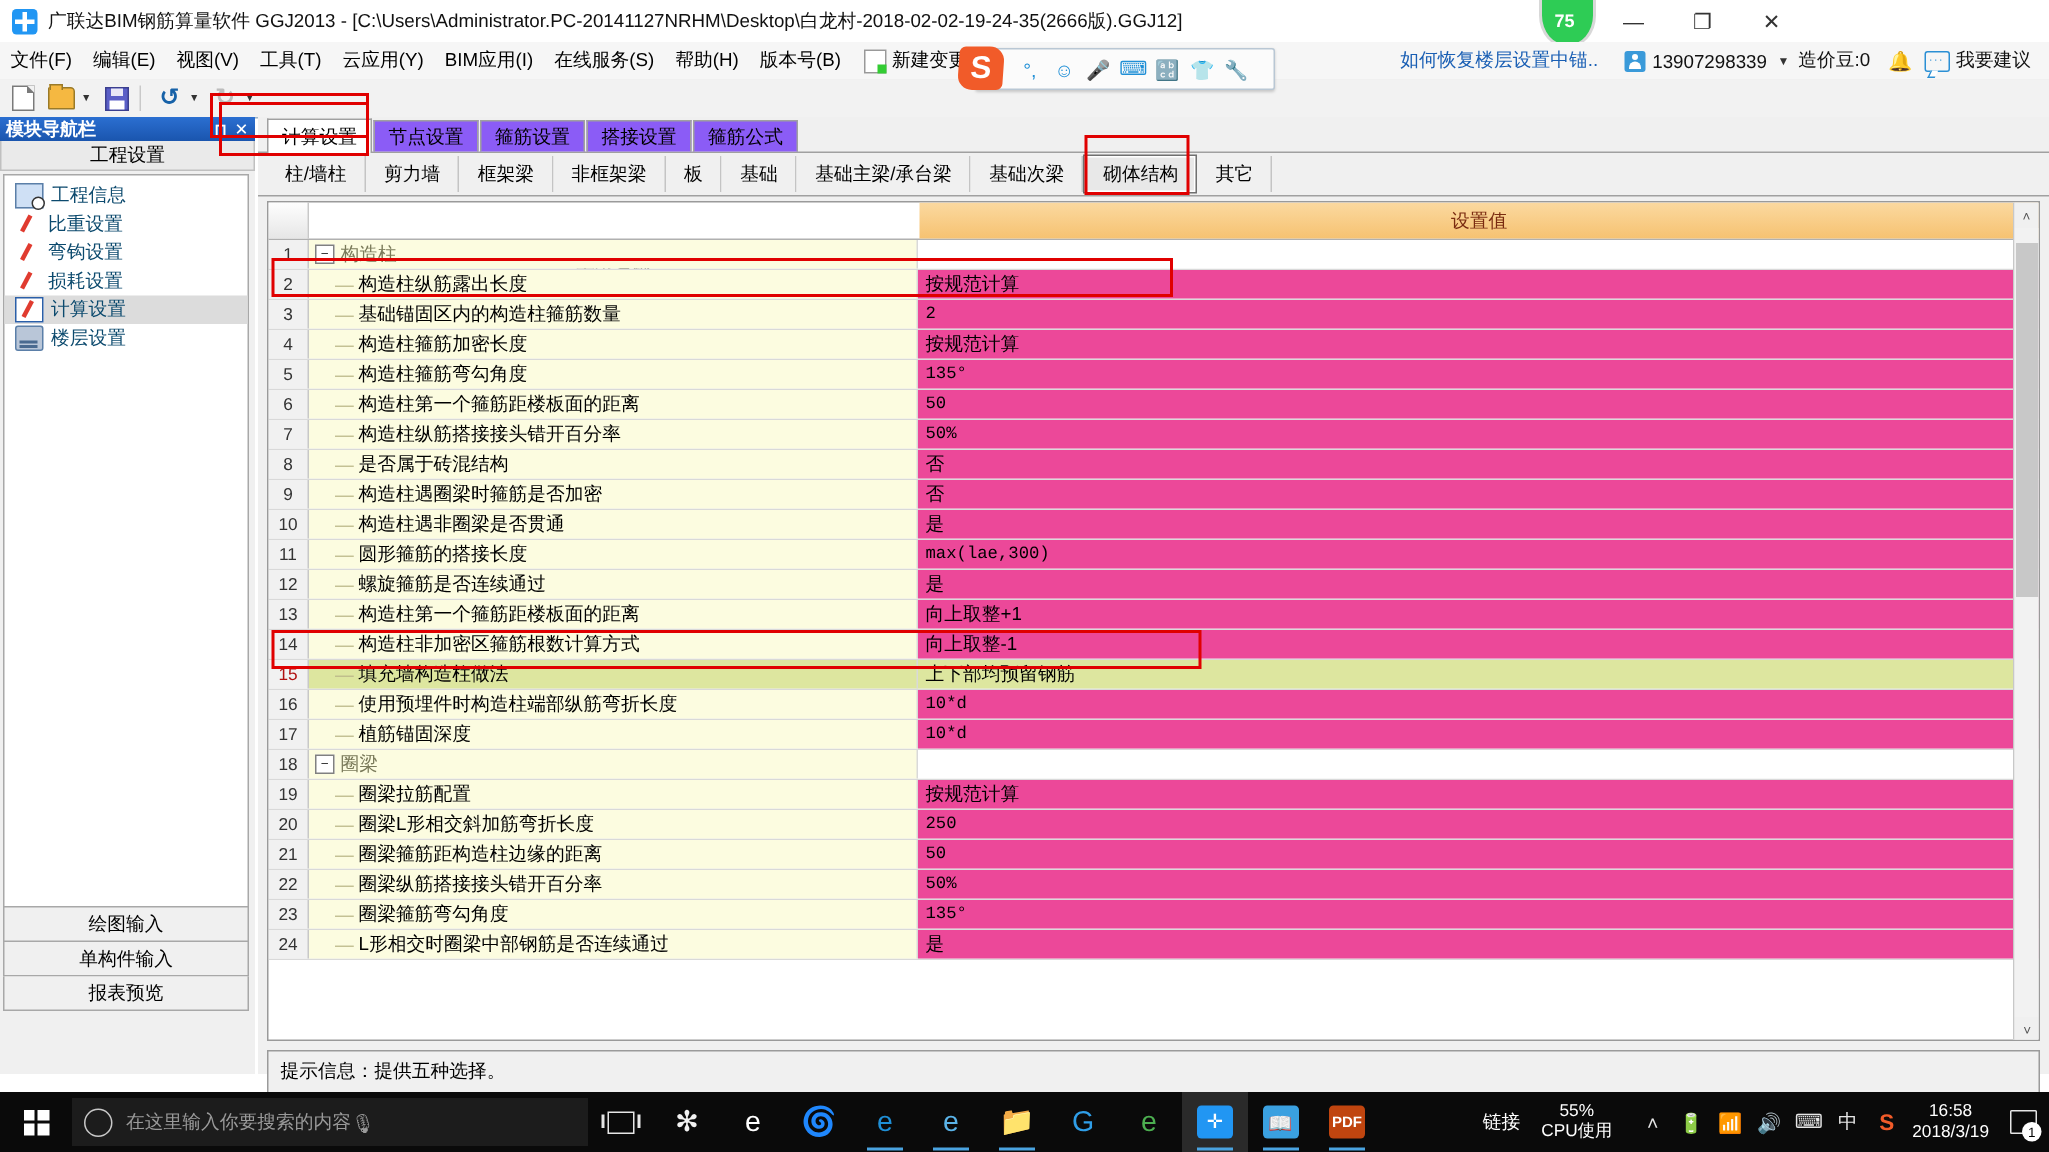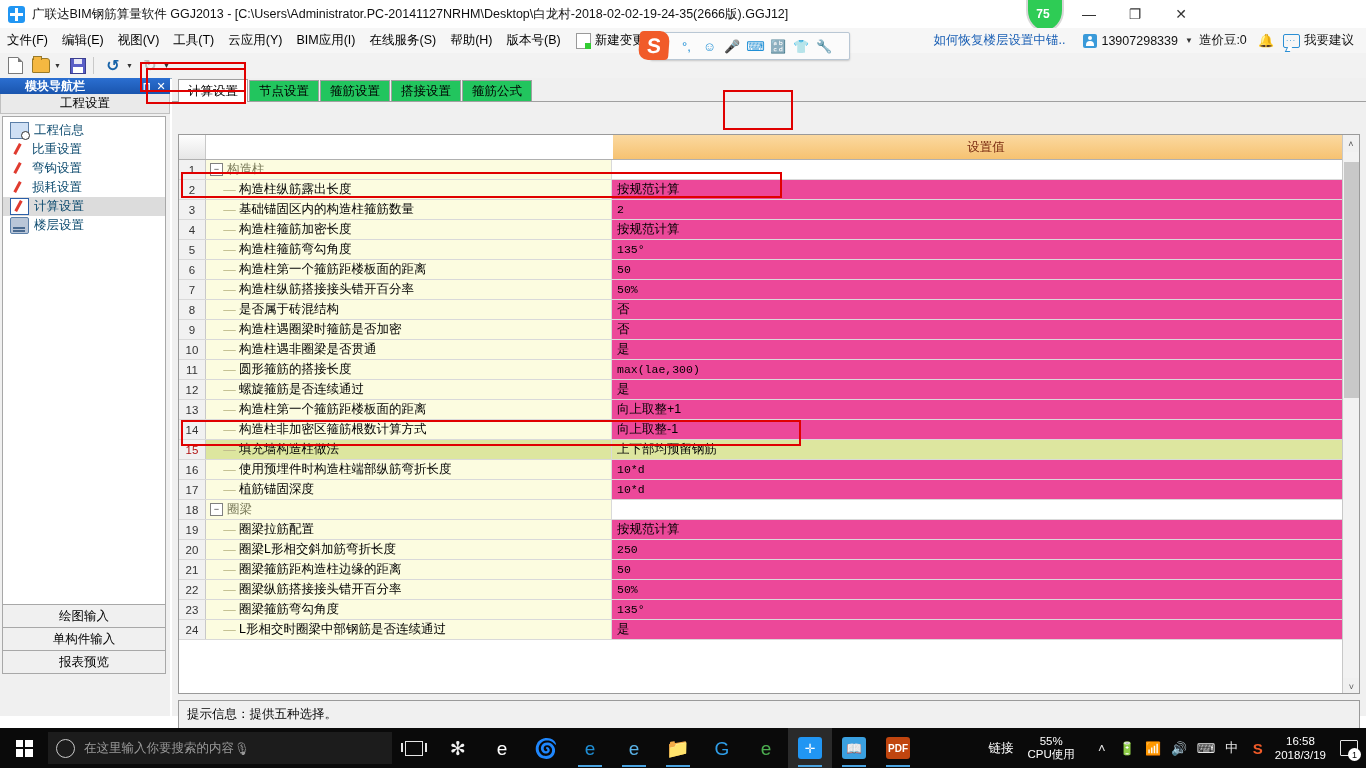--- a/index.html
+++ b/index.html
@@ -116,21 +116,21 @@
   .tb-divider{width:1px;height:17px;background:#c9c9c9;margin:0 4px;}
 
   
   .leftpanel{
     position:absolute;left:0;top:78px;width:170px;height:638px;background:#f0f0f0;
   }
   .lp-header{
     height:16px;background:linear-gradient(to bottom,#2b6fd1,#1a55ae);
     display:flex;align-items:center;padding:0 2px;color:#fff;font-size:12px;font-weight:bold;
   }
-  .lp-header .ttl{flex:1;padding-left:2px;margin-left:21px;}
+  .lp-header .ttl{flex:1;padding-left:2px;}
   .lp-header .pin,.lp-header .x{width:14px;text-align:center;font-size:11px;cursor:pointer;}
   .lp-sub{
     height:19px;background:#eaeaea;border:1px solid #c0c0c0;border-top:none;
     display:flex;align-items:center;justify-content:center;font-size:12.5px;color:#000;
   }
   .lp-list{
     position:absolute;left:2px;top:38px;width:164px;height:558px;background:#fff;border:1px solid #a8a8a8;
     padding-top:4px;box-sizing:border-box;
   }
   .lp-item{height:19px;display:flex;align-items:center;padding-left:7px;font-size:12.5px;color:#0c4a6e;cursor:pointer;}
@@ -151,21 +151,21 @@
     display:flex;align-items:center;justify-content:center;font-size:12.5px;color:#000;cursor:pointer;
   }
   .lp-btn:first-child{border-top:1px solid #a8a8a8;}
 
   
   .main{position:absolute;left:172px;top:78px;width:1194px;height:638px;background:#f0f0f0;}
   .tabrow1{height:23px;display:flex;align-items:flex-end;padding-left:6px;
     border-bottom:1px solid #a0a0a0;background:#f0f0f0;}
   .tab1{
     height:20px;padding:0 9px;display:flex;align-items:center;font-size:12.5px;color:#000;
-    border:1px solid #a0a0a0;border-bottom:none;background:#22c55e;margin-right:1px;cursor:pointer;
+    border:1px solid #a0a0a0;border-bottom:none;background:#8b5cf6;margin-right:1px;cursor:pointer;
   }
   .tab1.active{background:#fff;height:22px;position:relative;top:1px;}
   .tabrow2{height:28px;display:flex;align-items:center;padding-left:6px;background:#f0f0f0;
     border-bottom:1px solid #a0a0a0;}
   .tab2{
     height:24px;padding:0 12px;display:flex;align-items:center;font-size:12.5px;color:#000;
     background:#f0f0f0;border-right:1px solid #c4c4c4;cursor:pointer;
   }
   .tab2.active{
     background:#e8e8e8;border:1px solid #707070;box-shadow:inset 0 0 0 1px #fff;
@@ -408,20 +408,32 @@
   <div class="main">
 
     <div class="tabrow1">
       <div class="tab1 active">计算设置</div>
       <div class="tab1">节点设置</div>
       <div class="tab1">箍筋设置</div>
       <div class="tab1">搭接设置</div>
       <div class="tab1">箍筋公式</div>
     </div>
 
+    <div class="tabrow2">
+      <div class="tab2">柱/墙柱</div>
+      <div class="tab2">剪力墙</div>
+      <div class="tab2">框架梁</div>
+      <div class="tab2">非框架梁</div>
+      <div class="tab2">板</div>
+      <div class="tab2">基础</div>
+      <div class="tab2">基础主梁/承台梁</div>
+      <div class="tab2">基础次梁</div>
+      <div class="tab2 active">砌体结构</div>
+      <div class="tab2">其它</div>
+    </div>
 
     <div class="gridwrap">
       <div class="ghead">
         <div class="gh-rownum"></div>
         <div class="gh-name">类型名称</div>
         <div class="gh-value">设置值</div>
       </div>
 
       <div class="gbody">
 

